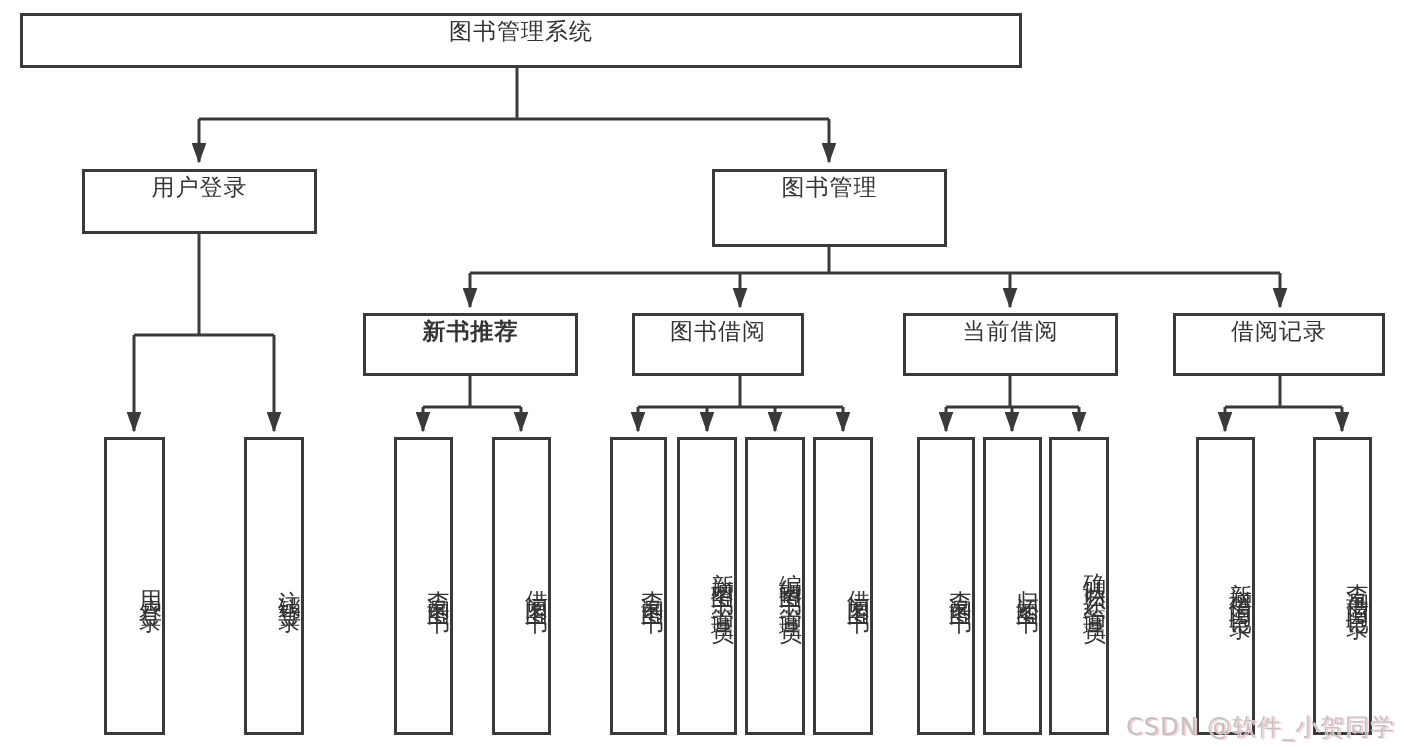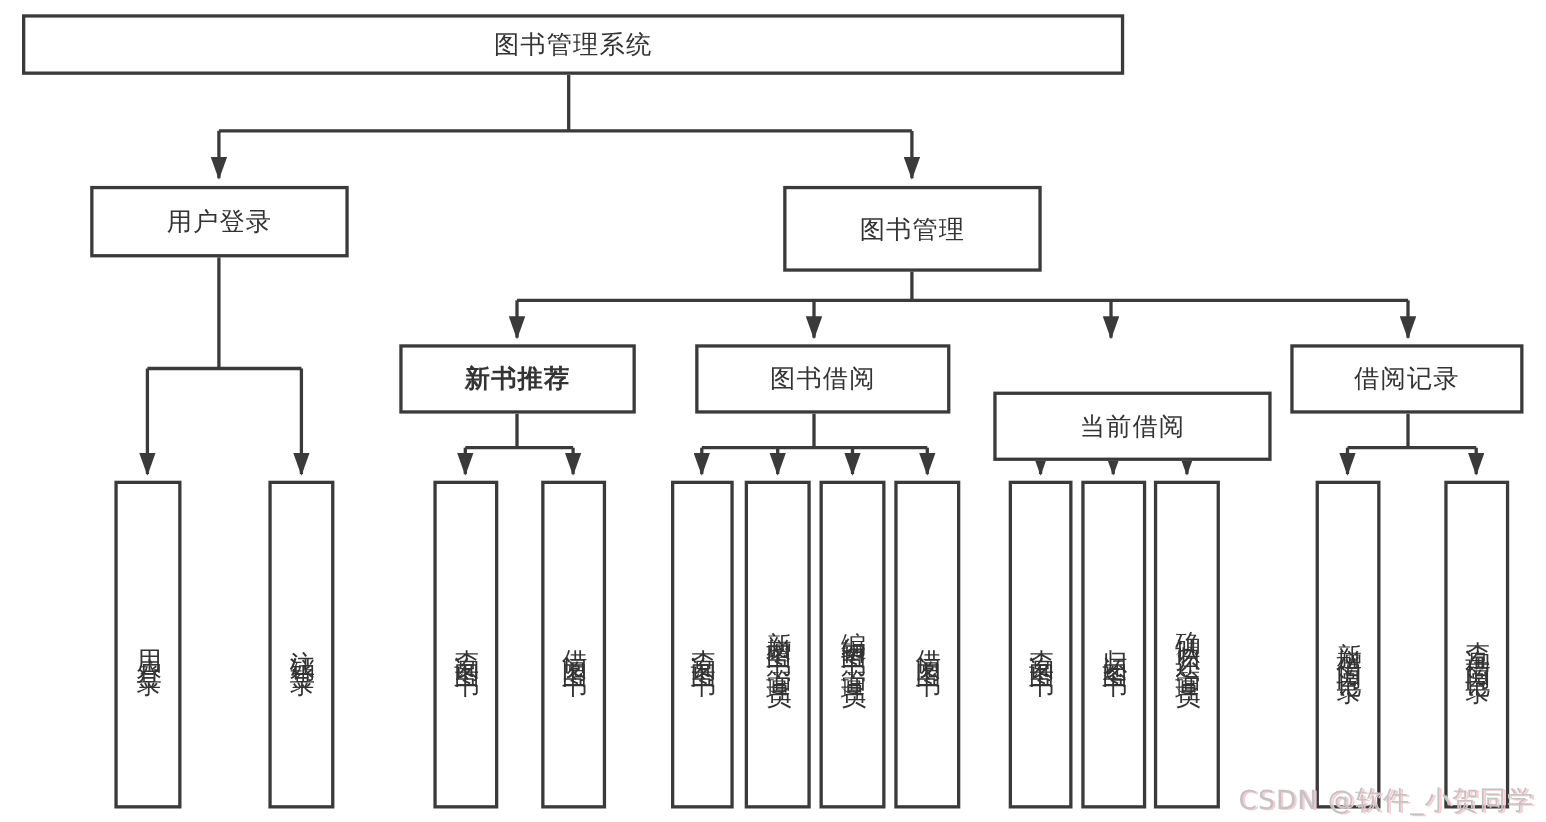--- a/index.html
+++ b/index.html
@@ -11,40 +11,39 @@
     overflow:hidden;
   }
   svg.wires { position:absolute; left:0; top:0; width:1405px; height:747px; }
   .box {
     position:absolute;
     box-sizing:border-box;
     background:#ffffff;
     border:3px solid #3a3a3a;
     color:#333333;
     display:flex;
-    align-items:center;
     justify-content:center;
     text-align:center;
   }
   .h-box { font-size:23px; letter-spacing:1px; white-space:nowrap; }
   .v-box {
     writing-mode:vertical-rl;
     text-orientation:mixed;
     font-size:23px;
     letter-spacing:7px;
     line-height:1;
     top:437px; height:298px;
   }
   .root-box  { left:20px;  top:13px;  width:1002px; height:55px; }
   .lv2-login { left:82px;  top:169px; width:235px;  height:65px; }
   .lv2-mgmt  { left:712px; top:169px; width:235px;  height:78px; }
   .sec { top:313px; height:63px; }
   .sec-0 { left:363px;  width:215px;font-weight:bold; }
-  .sec-1 { left:632px;  width:232px; }
-  .sec-2 { left:903px;  width:253px;margin-top:43px; }
+  .sec-1 { left:632px;  width:172px; }
+  .sec-2 { left:903px;  width:215px; }
   .sec-3 { left:1173px; width:212px; }
   .leaf-0  { left:104px;  width:61px; }
   .leaf-1  { left:244px;  width:60px; }
   .leaf-2  { left:394px;  width:59px; }
   .leaf-3  { left:492px;  width:59px; }
   .leaf-4  { left:610px;  width:57px; }
   .leaf-5  { left:677px;  width:60px; }
   .leaf-6  { left:745px;  width:60px; }
   .leaf-7  { left:813px;  width:60px; }
   .leaf-8  { left:917px;  width:58px; }

